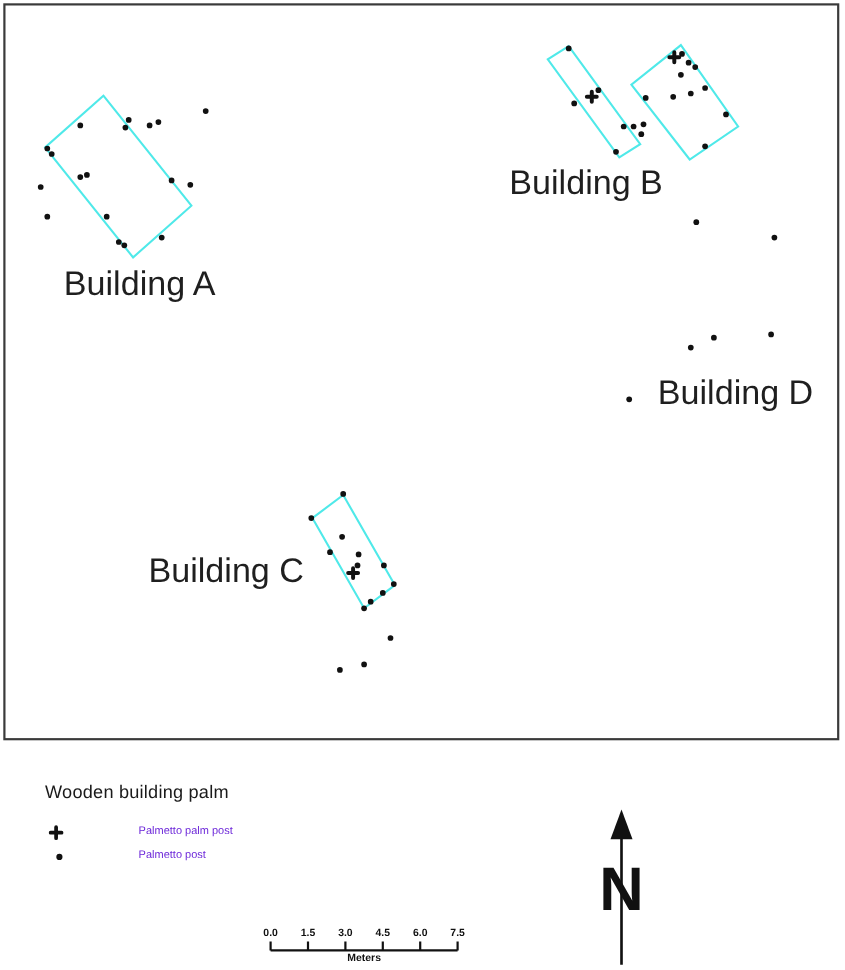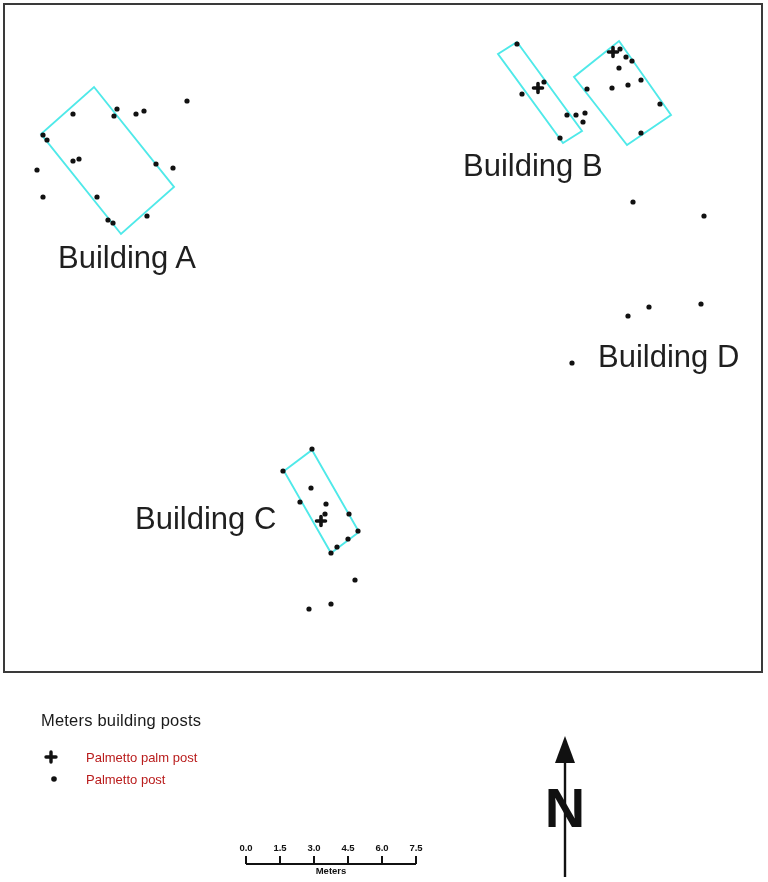--- a/index.html
+++ b/index.html
@@ -12,21 +12,21 @@
     border: 2px solid #3a3a3a; box-sizing: content-box; background: #ffffff;
   }
   svg.canvas {
     position: absolute; left: 0; top: 0; width: 768px; height: 882px;
   }
   .legend-title {
     position: absolute; left: 41px; top: 711px;
     font-size: 16.5px; color: #1a1a1a; letter-spacing: 0.2px;
   }
   .legend-item-label {
-    position: absolute; font-size: 13px; color: #b91c1c;
+    position: absolute; font-size: 10px; color: #6d28d9; margin-left: 40px;
   }
   .legend-item-label.palmetto { left: 86px; top: 750px; }
   .legend-item-label.hardwood { left: 86px; top: 772px; }
   .legend-icon { position: absolute; }
   .legend-icon.palmetto { left: 44px; top: 750px; }
   .legend-icon.hardwood { left: 48px; top: 773px; }
   text { font-family: "Liberation Sans", sans-serif; }
 </style>
 </head>
 <body>
@@ -124,21 +124,21 @@
       <text x="331" y="874" text-anchor="middle" font-size="9.5" font-weight="bold" fill="#111111">Meters</text>
     </g>
   <g>
     <line x1="565" y1="760" x2="565" y2="877" stroke="#111111" stroke-width="2.4"></line>
     <polygon points="565,736 555,763 575,763" fill="#111111"></polygon>
     <text x="565" y="827" text-anchor="middle" font-size="56" font-weight="bold" fill="#111111">N</text>
   </g>
 </svg>
 
 <div>
-  <div class="legend-title">Meters building posts</div>
+  <div class="legend-title">Wooden building palm</div>
 
   <svg class="legend-icon palmetto" width="14" height="14">
     <path d="M 7 2 V 12 M 2 7 H 12" stroke="#111111" stroke-width="3.4" stroke-linecap="round" fill="none"></path>
   </svg>
   <div class="legend-item-label palmetto">Palmetto palm post</div>
 
   <svg class="legend-icon hardwood" width="12" height="12">
     <circle cx="6" cy="6" r="2.8" fill="#111111"></circle>
   </svg>
   <div class="legend-item-label hardwood">Palmetto post</div>

